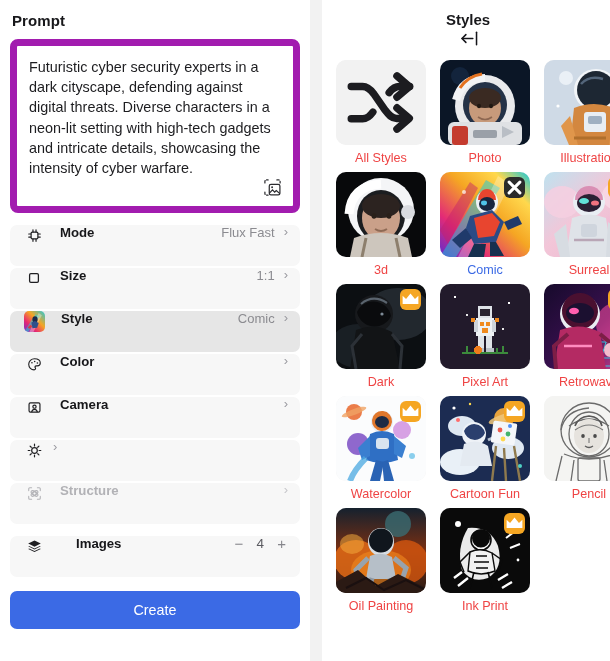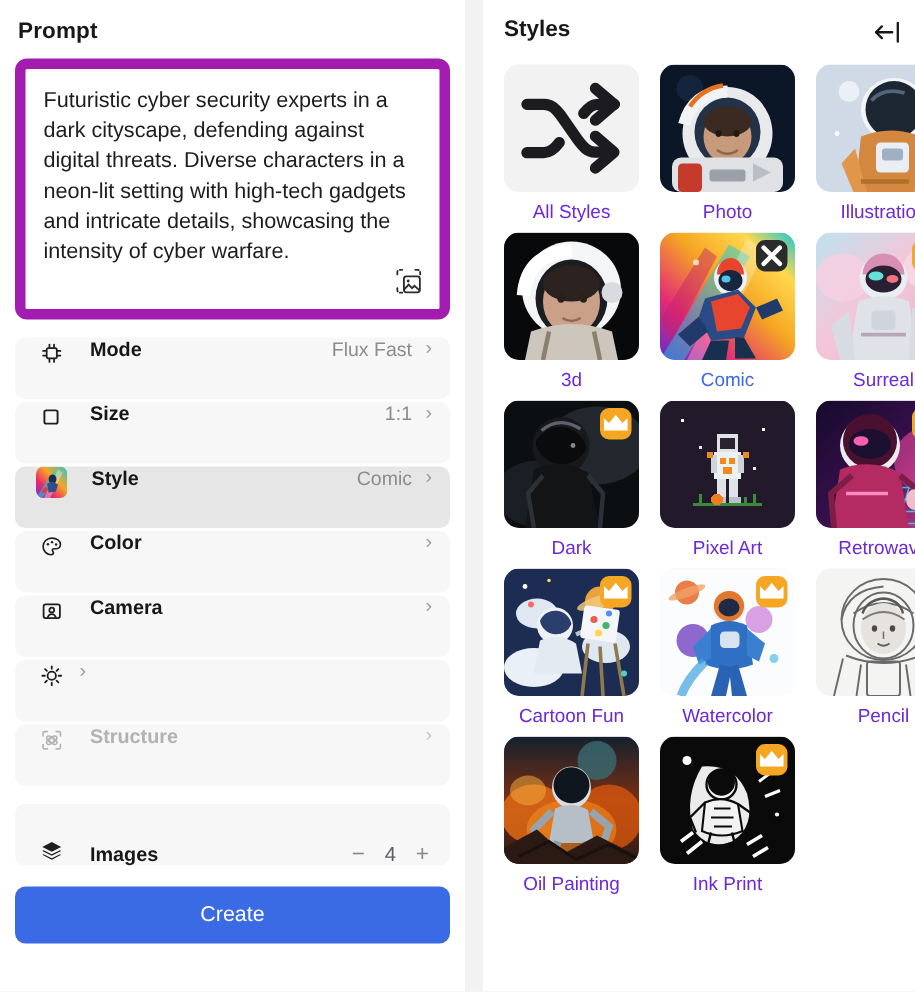--- a/index.html
+++ b/index.html
@@ -111,23 +111,24 @@
     overflow: hidden;
     flex: 0 0 21px;
   }
 
   .images-row {
     margin-top: 12px;
     height: 41px;
     background: #f7f7f7;
     border-radius: 7px;
     display: flex;
-    align-items: flex-end;
+    align-items: flex-start;
     padding: 0 14px 0 14px;
     box-sizing: border-box;
+    gap: 16px;
   }
   .stepper {
     display: flex;
     align-items: center;
     gap: 13px;
   }
   .step-btn {
     font-size: 15px;
     color: #86868c;
     line-height: 1;
@@ -160,22 +161,24 @@
   .right-panel {
     flex: 1 1 auto;
     height: 661px;
     background: #ffffff;
     box-sizing: border-box;
     padding: 0 0 0 14px;
     overflow: hidden;
   }
   .styles-head {
     display: flex;
+    align-items: center;
     justify-content: space-between;
     padding: 11px 10px 10px 0;
+    flex-direction: column;
   }
   .styles-head .title {
     font-size: 15px;
     font-weight: bold;
     color: #18181b;
   }
   .collapse-icon {
     width: 22px; height: 20px;
     color: #15151a;
     display: flex; align-items: center; justify-content: center;
@@ -197,21 +200,21 @@
     position: relative;
     width: 90px; height: 85px;
     border-radius: 10px;
     overflow: hidden;
     background: #f1f1f1;
   }
   .thumb svg { display: block; width: 90px; height: 85px; }
   .style-name {
     text-align: center;
     font-size: 12.6px;
-    color: #6d28d9;
+    color: #ef4444;
     margin-top: 6px;
     white-space: nowrap;
   }
   .style-card.selected .style-name { color: #3b6ae5; }
   .badge {
     position: absolute;
     top: 5px; right: 5px;
     width: 21px; height: 21px;
     border-radius: 6px;
     display: flex; align-items: center; justify-content: center;
@@ -630,20 +633,50 @@
               <path d="M2 5.2 4.6 7.6 8 3.4l3.4 4.2L14 5.2v6.2H2z"></path>
             </svg>
           </span>
         </div>
         <div class="style-name">Retrowave</div>
       </div>
 
       <div class="style-card">
         <div class="thumb">
           <svg viewBox="0 0 90 85" preserveAspectRatio="none">
+            <rect width="90" height="85" fill="#fbfcfd"></rect>
+            <circle cx="18" cy="16" r="8" fill="#e8662a" opacity=".85"></circle>
+            <ellipse cx="18" cy="16" rx="13" ry="3" fill="#f0a264" opacity=".8" transform="rotate(-20 18 16)"></ellipse>
+            <circle cx="22" cy="48" r="11" fill="#7b4ec4" opacity=".85"></circle>
+            <circle cx="66" cy="34" r="9" fill="#c87ad8" opacity=".7"></circle>
+            <circle cx="70" cy="18" r="4" fill="#f2b33c" opacity=".8"></circle>
+            <ellipse cx="46" cy="26" rx="11" ry="11" fill="#e7eef6"></ellipse>
+            <path d="M36 24a10 10 0 0 1 20 2 10 10 0 0 1-20-2z" fill="#e0772c"></path>
+            <ellipse cx="46" cy="26" rx="7" ry="6" fill="#1d2b45"></ellipse>
+            <path d="M34 38q12-6 24 0l4 26q-16 6-32 0z" fill="#2f6fc4"></path>
+            <rect x="40" y="42" width="13" height="11" rx="3" fill="#d8e3ef"></rect>
+            <path d="M34 40 L22 52 l4 12 8-4z" fill="#3a7fd0"></path>
+            <path d="M58 40 L70 50 l-4 12 -8-4z" fill="#3a7fd0"></path>
+            <path d="M40 64 L34 85 h10 l4-19z" fill="#2a63b4"></path>
+            <path d="M52 64 L58 85 h-10 l-2-19z" fill="#2a63b4"></path>
+            <path d="M30 62 Q18 74 14 85" stroke="#49a8e0" stroke-width="6" fill="none" opacity=".75"></path>
+            <circle cx="76" cy="60" r="3" fill="#6fc3e8" opacity=".8"></circle>
+          </svg>
+          <span class="badge crown">
+            <svg viewBox="0 0 16 16" width="11" height="11" fill="#ffffff">
+              <path d="M2 5.2 4.6 7.6 8 3.4l3.4 4.2L14 5.2v6.2H2z"></path>
+            </svg>
+          </span>
+        </div>
+        <div class="style-name">Watercolor</div>
+      </div>
+
+      <div class="style-card">
+        <div class="thumb">
+          <svg viewBox="0 0 90 85" preserveAspectRatio="none">
             <rect width="90" height="85" fill="#1c2c52"></rect>
             <circle cx="14" cy="12" r="1.6" fill="#fff"></circle>
             <circle cx="72" cy="10" r="1.6" fill="#fff"></circle>
             <circle cx="30" cy="8" r="1.2" fill="#ffd84d"></circle>
             <ellipse cx="64" cy="22" rx="10" ry="10" fill="#e8a33c"></ellipse>
             <ellipse cx="64" cy="22" rx="16" ry="4" fill="#f0c77a" opacity=".85" transform="rotate(-18 64 22)"></ellipse>
             <ellipse cx="22" cy="30" rx="14" ry="10" fill="#dfe8f2"></ellipse>
             <ellipse cx="68" cy="52" rx="16" ry="11" fill="#dfe8f2"></ellipse>
             <ellipse cx="20" cy="66" rx="20" ry="13" fill="#e9f0f7"></ellipse>
             <ellipse cx="34" cy="38" rx="12" ry="12" fill="#eef2f7"></ellipse>
@@ -664,50 +697,20 @@
               <path d="M2 5.2 4.6 7.6 8 3.4l3.4 4.2L14 5.2v6.2H2z"></path>
             </svg>
           </span>
         </div>
         <div class="style-name">Cartoon Fun</div>
       </div>
 
       <div class="style-card">
         <div class="thumb">
           <svg viewBox="0 0 90 85" preserveAspectRatio="none">
-            <rect width="90" height="85" fill="#fbfcfd"></rect>
-            <circle cx="18" cy="16" r="8" fill="#e8662a" opacity=".85"></circle>
-            <ellipse cx="18" cy="16" rx="13" ry="3" fill="#f0a264" opacity=".8" transform="rotate(-20 18 16)"></ellipse>
-            <circle cx="22" cy="48" r="11" fill="#7b4ec4" opacity=".85"></circle>
-            <circle cx="66" cy="34" r="9" fill="#c87ad8" opacity=".7"></circle>
-            <circle cx="70" cy="18" r="4" fill="#f2b33c" opacity=".8"></circle>
-            <ellipse cx="46" cy="26" rx="11" ry="11" fill="#e7eef6"></ellipse>
-            <path d="M36 24a10 10 0 0 1 20 2 10 10 0 0 1-20-2z" fill="#e0772c"></path>
-            <ellipse cx="46" cy="26" rx="7" ry="6" fill="#1d2b45"></ellipse>
-            <path d="M34 38q12-6 24 0l4 26q-16 6-32 0z" fill="#2f6fc4"></path>
-            <rect x="40" y="42" width="13" height="11" rx="3" fill="#d8e3ef"></rect>
-            <path d="M34 40 L22 52 l4 12 8-4z" fill="#3a7fd0"></path>
-            <path d="M58 40 L70 50 l-4 12 -8-4z" fill="#3a7fd0"></path>
-            <path d="M40 64 L34 85 h10 l4-19z" fill="#2a63b4"></path>
-            <path d="M52 64 L58 85 h-10 l-2-19z" fill="#2a63b4"></path>
-            <path d="M30 62 Q18 74 14 85" stroke="#49a8e0" stroke-width="6" fill="none" opacity=".75"></path>
-            <circle cx="76" cy="60" r="3" fill="#6fc3e8" opacity=".8"></circle>
-          </svg>
-          <span class="badge crown">
-            <svg viewBox="0 0 16 16" width="11" height="11" fill="#ffffff">
-              <path d="M2 5.2 4.6 7.6 8 3.4l3.4 4.2L14 5.2v6.2H2z"></path>
-            </svg>
-          </span>
-        </div>
-        <div class="style-name">Watercolor</div>
-      </div>
-
-      <div class="style-card">
-        <div class="thumb">
-          <svg viewBox="0 0 90 85" preserveAspectRatio="none">
             <rect width="90" height="85" fill="#f4f4f2"></rect>
             <g fill="none" stroke="#6b6b6b" stroke-width="1.3">
               <ellipse cx="45" cy="34" rx="28" ry="27"></ellipse>
               <ellipse cx="45" cy="38" rx="20" ry="22"></ellipse>
               <path d="M25 30q20-14 40 0"></path>
               <path d="M17 34q4-20 28-22"></path>
               <path d="M20 58q25 10 50 0"></path>
               <path d="M18 60 L12 85M72 60 L78 85"></path>
               <path d="M30 64 L27 85M60 64 L63 85"></path>
               <rect x="34" y="62" width="22" height="23" rx="2"></rect>

